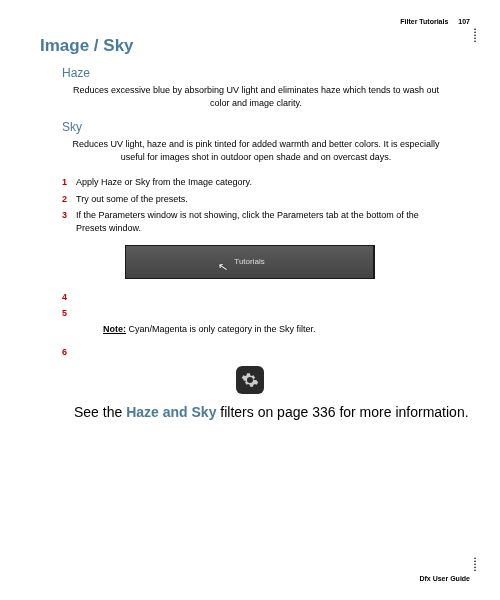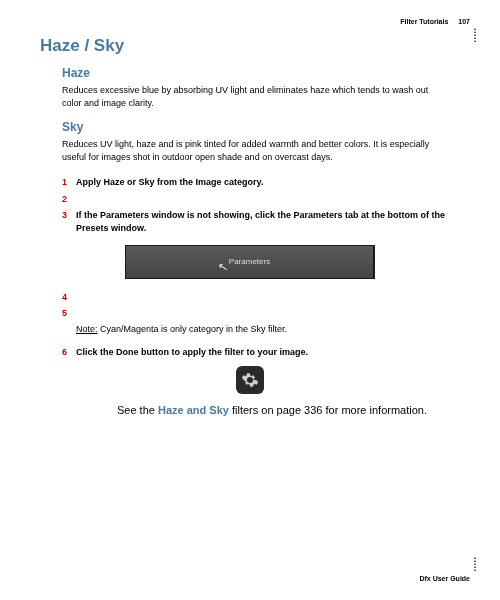--- a/index.html
+++ b/index.html
@@ -37,61 +37,63 @@
     .main-title {
       color: #4a7a9e;
       font-size: 17px;
       font-weight: bold;
       margin-top: 18px;
       margin-left: 10px;
     }
     .section-title {
       color: #4a7a9e;
       font-size: 12px;
-      font-weight: bold;
+      font-weight: normal;
       margin-top: 10px;
       margin-left: 32px;
     }
     .body-text {
       margin-left: 32px;
       margin-right: 20px;
       margin-top: 4px;
       line-height: 1.45;
       font-size: 9px;
+      text-align: center;
     }
     .steps {
       margin-top: 12px;
       margin-left: 32px;
       margin-right: 20px;
     }
     .step {
       display: flex;
       margin-bottom: 4px;
       line-height: 1.4;
     }
     .step-num {
       color: #c00000;
       font-weight: bold;
       width: 14px;
       flex-shrink: 0;
       font-size: 9px;
     }
     .step-text {
-      font-weight: bold;
+      font-weight: normal;
       font-size: 9px;
     }
     .note-line {
       margin-left: 46px;
       margin-top: 2px;
       margin-bottom: 4px;
       font-size: 9px;
     }
     .note-label {
-      font-weight: normal;
+      font-weight: bold;
       text-decoration: underline;
+      margin-left: 27px;
     }
     .tab-widget {
       width: 250px;
       height: 34px;
       margin: 10px auto 10px auto;
       background: linear-gradient(#3a3a3a, #2a2a2a);
       border: 1px solid #1a1a1a;
       display: flex;
       position: relative;
     }
@@ -125,22 +127,21 @@
       background: #2a2a2a;
       margin: 8px auto 10px auto;
       display: flex;
       align-items: center;
       justify-content: center;
       border-radius: 6px;
     }
     .gear-box svg { width: 18px; height: 18px; fill: #ccc; }
     .see-text {
       margin-left: 44px;
-      font-size: 11px;
-      text-align: center;
+      font-size: 14px;
     }
     .link-text {
       color: #4a7a9e;
       font-weight: bold;
     }
     .footer {
       position: absolute;
       bottom: 18px;
       right: 30px;
       font-size: 7px;
@@ -150,62 +151,62 @@
 </head>
 <body>
 
 <div class="header-right">
   <span>Filter Tutorials</span>
   <span class="page-number">107</span>
 </div>
 
 <div class="dots-vertical dots-top">•<br>•<br>•<br>•<br>•</div>
 
-<div class="main-title">Haze / Sky</div>
+<div class="main-title">Image / Sky</div>
 
 <div class="section-title">Haze</div>
 <div class="body-text">Reduces excessive blue by absorbing UV light and eliminates haze which tends to wash out color and image clarity.</div>
 
 <div class="section-title">Sky</div>
 <div class="body-text">Reduces UV light, haze and is pink tinted for added warmth and better colors. It is especially useful for images shot in outdoor open shade and on overcast days.</div>
 
 <div class="steps">
   <div class="step">
     <div class="step-num">1</div>
     <div class="step-text">Apply Haze or Sky from the Image category.</div>
   </div>
   <div class="step">
     <div class="step-num">2</div>
+    <div class="step-text">Try out some of the presets.</div>
   </div>
   <div class="step">
     <div class="step-num">3</div>
     <div class="step-text">If the Parameters window is not showing, click the Parameters tab at the bottom of the Presets window.</div>
   </div>
 </div>
 
 <div class="tab-widget">
-  <div class="tab active">Parameters</div>
+  <div class="tab active">Tutorials</div>
   <div class="cursor">↖</div>
 </div>
 
 <div class="steps">
   <div class="step">
     <div class="step-num">4</div>
   </div>
   <div class="step">
     <div class="step-num">5</div>
   </div>
 </div>
 <div class="note-line">
   <span class="note-label">Note:</span><span> Cyan/Magenta is only category in the Sky filter.</span>
 </div>
 <div class="steps">
   <div class="step">
     <div class="step-num">6</div>
-    <div class="step-text">Click the Done button to apply the filter to your image.</div>
   </div>
 </div>
 
 <div class="gear-box">
   <svg viewBox="0 0 24 24">
       <path d="M12 8a4 4 0 100 8 4 4 0 000-8zm9 4a7 7 0 01-.1 1.2l2.1 1.6-2 3.4-2.5-1a7 7 0 01-2 1.2l-.4 2.6h-4l-.4-2.6a7 7 0 01-2-1.2l-2.5 1-2-3.4 2.1-1.6A7 7 0 013 12a7 7 0 01.1-1.2L1 9.2l2-3.4 2.5 1a7 7 0 012-1.2L7.9 3h4l.4 2.6a7 7 0 012 1.2l2.5-1 2 3.4-2.1 1.6c.1.4.1.8.1 1.2z"></path>
     </svg>
 </div>
 
 <div class="see-text">

